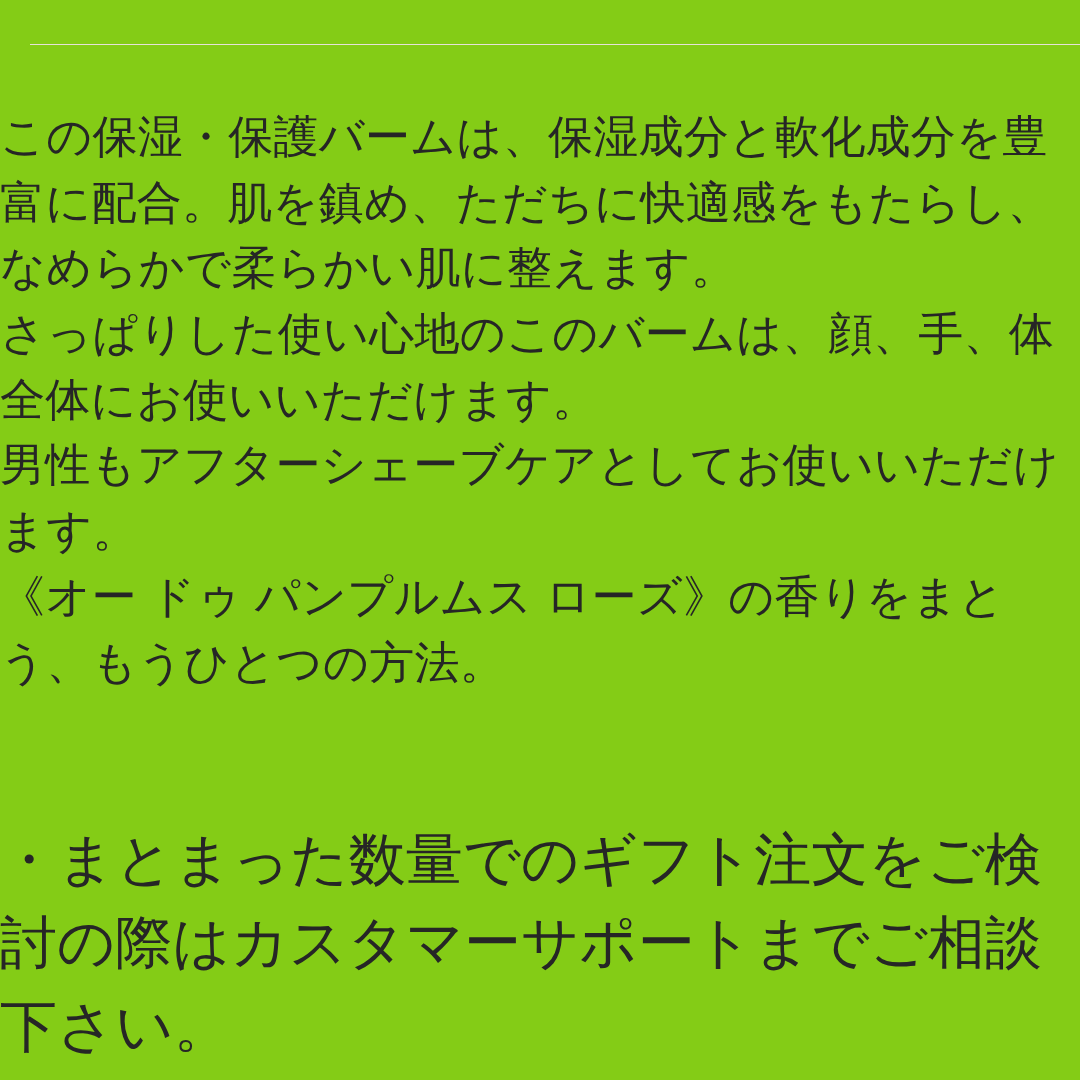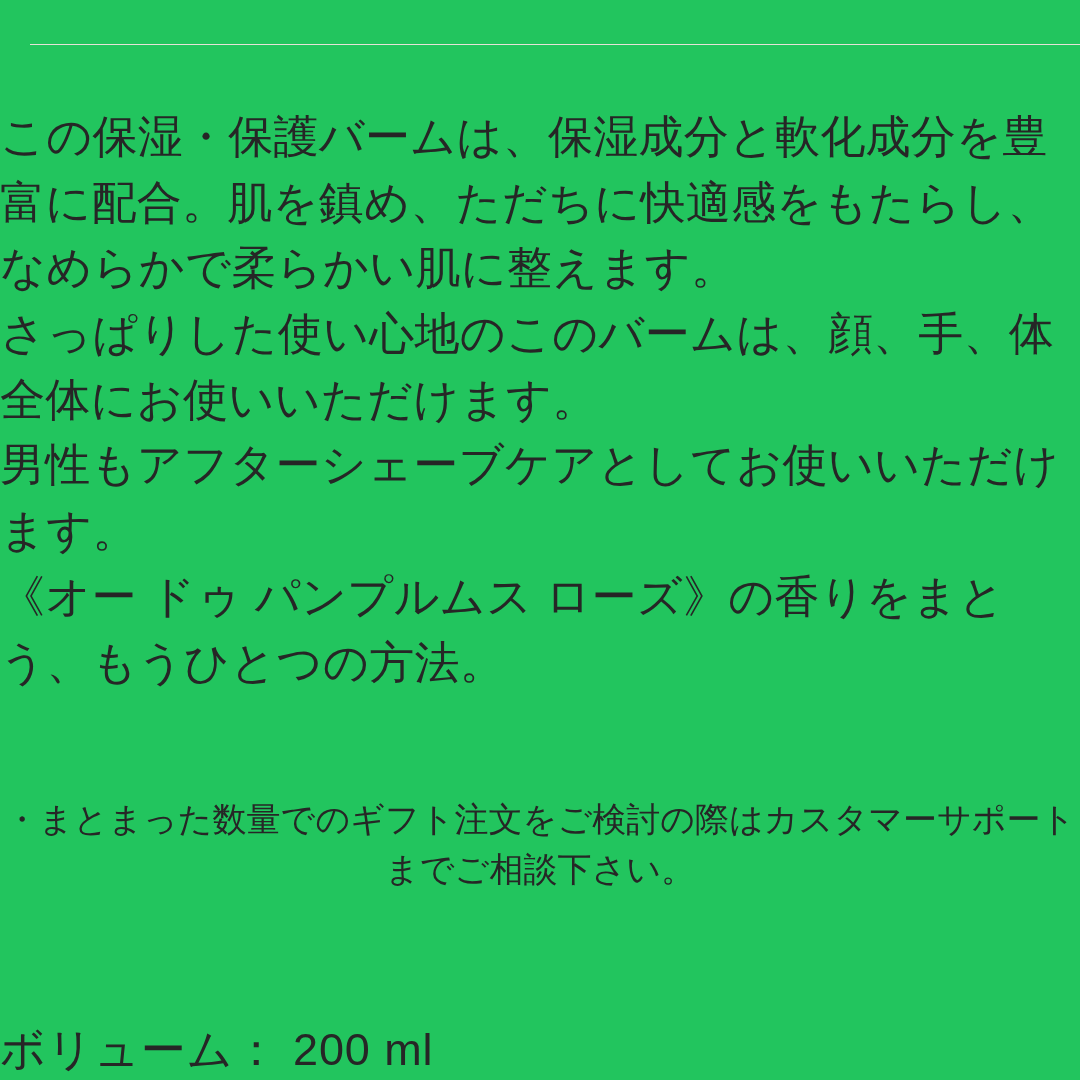--- a/index.html
+++ b/index.html
@@ -12,21 +12,21 @@
     background: #fbf9f4;
     font-family: "Liberation Sans", "DejaVu Sans", sans-serif;
     color: #2b2b2b;
     overflow: hidden;
   }
   .page {
     position: relative;
     width: 1080px;
     height: 1080px;
     box-sizing: border-box;
-    background: #22c55e;
+    background: #84cc16;
   }
   .top-rule {
     position: absolute;
     top: 44px;
     left: 30px;
     right: 0;
     height: 1px;
     background: #e6e2d8;
   }
   .content {
@@ -49,26 +49,25 @@
   .block-desc {
     margin-bottom: 0;
   }
   .spacer-lg {
     height: 66px;
   }
   .spacer-md {
     height: 44px;
   }
   .bullet-line {
-    font-size: 34px;
+    font-size: 57px;
     line-height: 1.46;
     color: #262626;
     white-space: pre-wrap;
     word-break: break-all;
-    text-align: center;
   }
   .volume-line {
     font-size: 45px;
     line-height: 1.46;
     color: #262626;
     white-space: pre-wrap;
     letter-spacing: 0.02em;
   }
 </style>
 </head>

